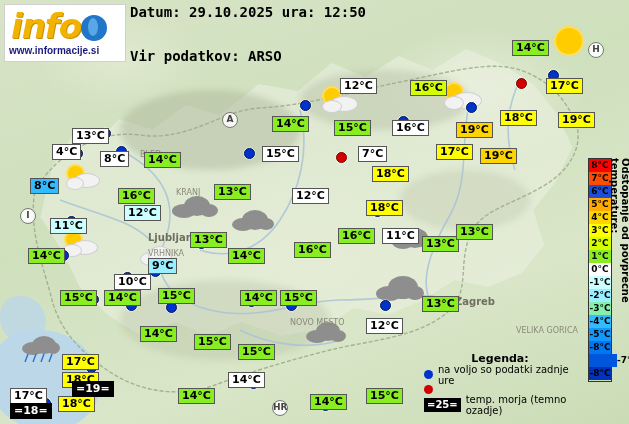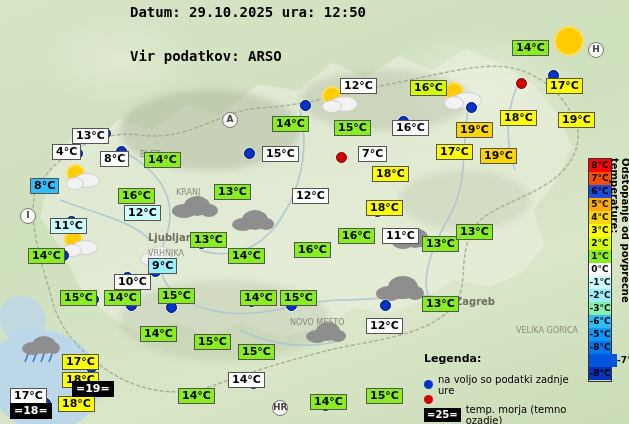--- a/index.html
+++ b/index.html
@@ -53,21 +53,21 @@
   .sun{position:absolute;background:#ffcc00;border-radius:50%;box-shadow:0 0 0 2px #ffdd55;}
 
   
   .city{position:absolute;font-family:"DejaVu Sans",sans-serif;font-size:8px;color:#8a8a7a;}
   .city.big{font-size:10px;color:#6f6f5f;font-weight:bold;}
   .bord{position:absolute;font-family:"DejaVu Sans",sans-serif;font-size:9px;font-weight:bold;color:#444;
      background:rgba(255,255,255,.85);border:1px solid #777;border-radius:50%;width:14px;height:14px;text-align:center;line-height:13px;}
 
   
   .legend{position:absolute;left:424px;top:352px;width:152px;}
-  .legend-title{font-family:"DejaVu Sans",sans-serif;font-size:11px;font-weight:bold;color:#000;margin-bottom:12px;}
+  .legend-title{font-family:"DejaVu Sans",sans-serif;font-size:11px;font-weight:bold;color:#000;margin-bottom:2px;text-align:center;}
   .legend-row{display:flex;align-items:center;height:15px;font-family:"DejaVu Sans",sans-serif;font-size:10px;color:#000;}
   .legend-row .lg-dot{width:9px;height:9px;border-radius:50%;margin-right:5px;flex:0 0 auto;}
   .legend-row .lg-chip{font-size:10px;font-weight:bold;border:1px solid #555;background:#fff;padding:0 2px;margin-right:5px;line-height:12px;}
   .legend-row .lg-chip.dark{background:#000;color:#fff;border-color:#000;}
 
   
   .scale{position:absolute;left:588px;top:158px;width:22px;height:222px;border:1px solid #333;}
   .scale-cell{height:13px;font-family:"DejaVu Sans",sans-serif;font-size:9px;font-weight:bold;text-align:center;line-height:13px;color:#000;}
   .scale-label{position:absolute;left:609px;top:158px;height:222px;writing-mode:vertical-rl;
     font-family:"DejaVu Sans",sans-serif;font-size:10px;font-weight:bold;color:#000;}
@@ -98,20 +98,25 @@
       <path d="M240,330 C270,345 310,350 340,340"></path>
     </g>
   </svg>
 
   <svg class="rivers" viewBox="0 0 629 424">
     <path d="M35,190 C60,150 100,130 140,135 C190,142 220,110 260,108 C310,105 350,92 400,82 C450,72 490,60 520,70 C550,80 565,100 575,120
              C585,145 570,170 545,185 C510,206 480,210 470,235 C458,265 470,290 450,310 C420,338 370,340 330,350 C290,360 250,372 215,385
              C180,398 140,392 110,372 C80,352 60,330 52,300 C44,268 28,230 35,190 Z" fill="none" stroke="#9aa98a" stroke-width="1.4" stroke-dasharray="4 2" opacity=".85"></path>
   </svg>
 
+  <div class="logo">
+    <div class="logo-word">info</div>
+    <div class="logo-dot"></div>
+    <div class="logo-url">www.informacije.si</div>
+  </div>
 
   <div class="hdr hdr1">Datum: 29.10.2025 ura: 12:50</div>
   <div class="hdr hdr3">Vir podatkov: ARSO</div>
 
   <div class="wx" style="left:322px;top:86px;">
     <div class="sun" style="left:2px;top:2px;width:16px;height:16px;"></div>
     <div class="cloud-w" style="left:8px;top:10px;width:26px;height:14px;"></div>
     <div class="cloud-w" style="left:0px;top:14px;width:18px;height:11px;"></div>
   </div>
   <div class="wx" style="left:444px;top:84px;">
@@ -332,21 +337,21 @@
       <div class="scale-cell" style="background: #1d4ed8;">6°C</div>
       <div class="scale-cell" style="background: rgb(255, 170, 0);">5°C</div>
       <div class="scale-cell" style="background: rgb(255, 213, 0);">4°C</div>
       <div class="scale-cell" style="background: rgb(255, 255, 0);">3°C</div>
       <div class="scale-cell" style="background: rgb(212, 255, 0);">2°C</div>
       <div class="scale-cell" style="background: rgb(136, 238, 34);">1°C</div>
       <div class="scale-cell" style="background: rgb(255, 255, 255);">0°C</div>
       <div class="scale-cell" style="background: rgb(204, 255, 255);">-1°C</div>
       <div class="scale-cell" style="background: rgb(153, 238, 255);">-2°C</div>
       <div class="scale-cell" style="background: #86efac;">-3°C</div>
-      <div class="scale-cell" style="background: rgb(51, 187, 255);">-6°C</div>
+      <div class="scale-cell" style="background: rgb(51, 187, 255);">-4°C</div>
       <div class="scale-cell" style="background: rgb(17, 153, 255);">-5°C</div>
       <div class="scale-cell" style="background: rgb(0, 119, 238);">-8°C</div>
       <div class="scale-cell" style="background: rgb(0, 85, 221); padding-left: 28px;">-7°C</div>
       <div class="scale-cell" style="background: rgb(0, 51, 187);">-8°C</div>
     </div>
   <div class="scale-label">Odstopanje od povprečne temperature:</div>
 
 </div>
 
 </body></html>

